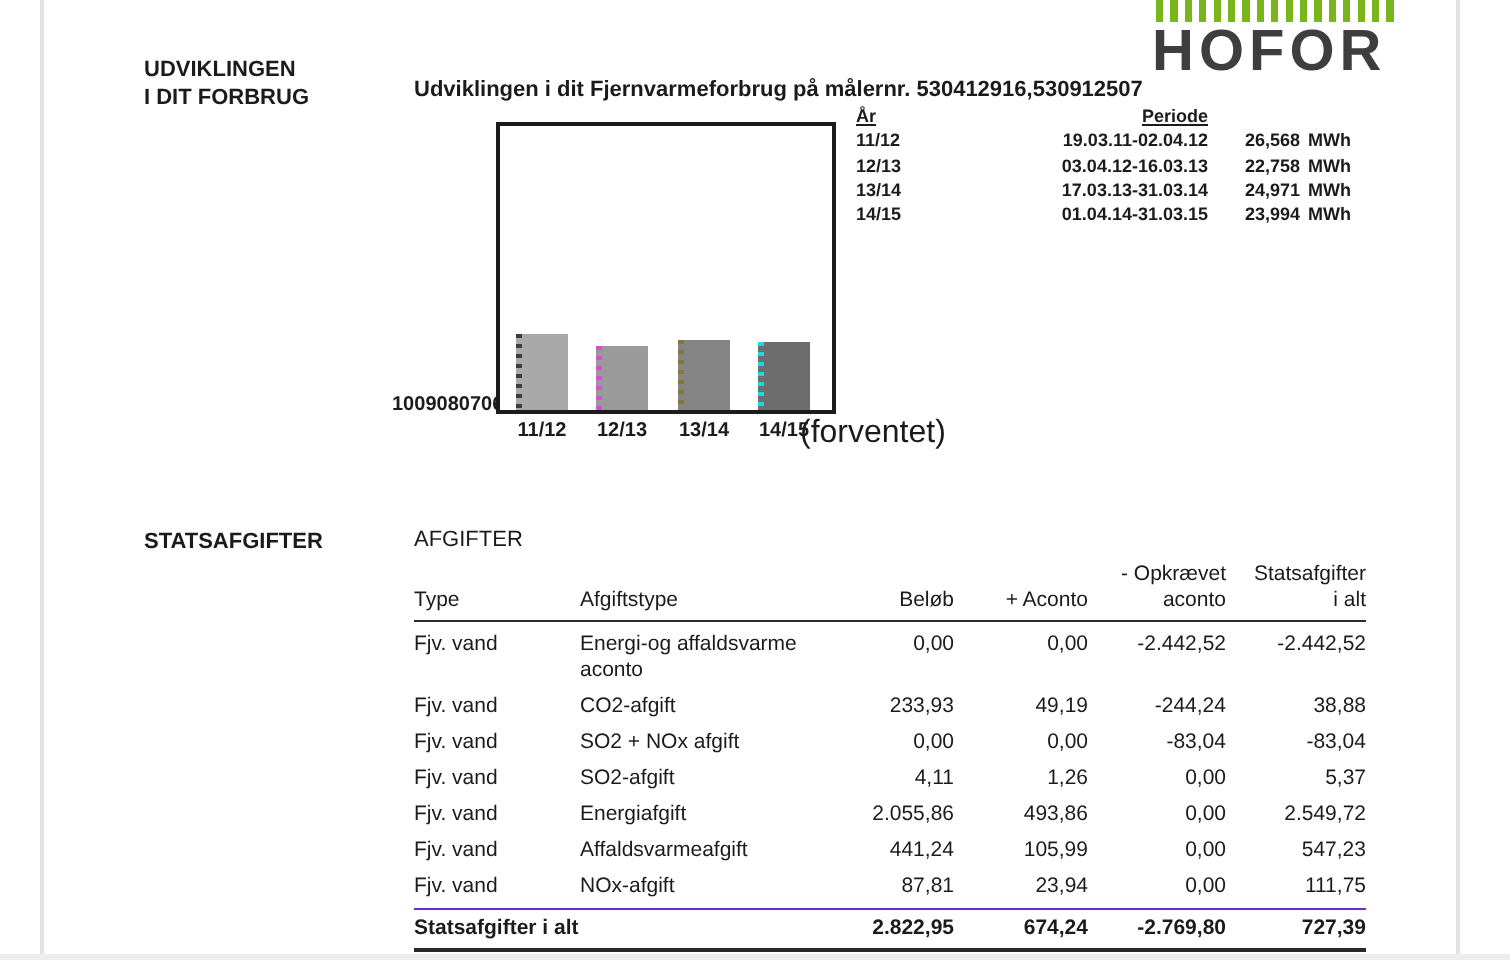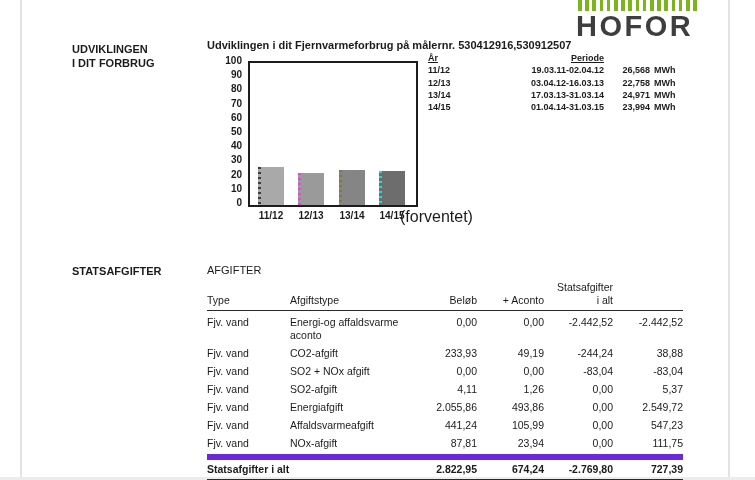--- a/index.html
+++ b/index.html
@@ -12,27 +12,27 @@
   .edge-bottom { position:absolute; left:0; right:0; bottom:0; height:3px; background:#ececec; }
 
   
   .logo { position:absolute; left:576px; top:0; width:140px; }
   .logo-stripes { width:122px; height:11px; margin-left:2px;
     background:repeating-linear-gradient(90deg, #7ab51d 0 3.6px, #ffffff 3.6px 7.2px); }
   .logo-text { font-size:29px; font-weight:bold; letter-spacing:2.5px; color:#3e3e3e; line-height:30px; }
 
   
   .side-label { position:absolute; left:72px; font-size:11px; font-weight:bold; line-height:14px; }
-  .side-label-forbrug { top:42px; }
+  .side-label-forbrug { top:28px; }
   .side-label-stats { top:264px; }
 
   
   .chart-title { position:absolute; left:207px; top:39px; font-size:11px; font-weight:bold; }
   .yticks { position:absolute; left:196px; top:55px; width:46px; height:154px;
-    display:flex; flex-direction:column; justify-content:space-between; align-items:flex-end; }
+    display:flex; flex-direction:row; justify-content:space-between; align-items:flex-end; }
   .yticks span { font-size:10px; font-weight:bold; line-height:12px; height:12px; }
   .plot { position:absolute; left:248px; top:61px; width:170px; height:146px;
     border:2px solid #1c1c1c; background:#ffffff; }
   .plot-inner { position:absolute; inset:0; }
   .bar { position:absolute; bottom:0; width:26px; }
   .bar-0 { left:8px; } .bar-1 { left:48px; } .bar-2 { left:89px; } .bar-3 { left:129px; }
   .xlabels { position:absolute; left:248px; top:210px; width:170px; height:14px; }
   .xlabels span { position:absolute; width:50px; text-align:center; font-size:10px; font-weight:bold; }
   .xl-0 { left:-2px; } .xl-1 { left:38px; } .xl-2 { left:79px; } .xl-3 { left:119px; }
   .forventet { position:absolute; left:400px; top:208px; font-size:16px; }
@@ -48,21 +48,21 @@
   .mini .c-unit { text-align:left; padding-left:4px; }
 
   
   .afg-heading { position:absolute; left:207px; top:264px; font-size:11px; font-weight:normal; }
   .afg-table { position:absolute; left:207px; top:281px; width:476px; font-size:10.5px; }
   .afg-grid { display:grid; grid-template-columns:83px 125px 62px 67px 69px 70px; }
   .afg-header { border-bottom:1px solid #2a2a2a; padding-bottom:3px; align-items:end; }
   .afg-header > div { line-height:13px; }
   .num { text-align:right; }
   .afg-row > div { padding-top:5px; line-height:13px; }
-  .afg-total { border-top:6px solid #6d28d9; border-bottom:2px solid #2a2a2a;
+  .afg-total { border-top:1px solid #6d28d9; border-bottom:2px solid #2a2a2a;
     font-weight:bold; margin-top:4px; }
   .afg-total > div { padding:3px 0 3px 0; line-height:13px; }
   .span2 { grid-column:1 / 3; }
 </style>
 </head>
 <body>
 
 <div class="screen">
   <div class="page-edge edge-left"></div>
   <div class="page-edge edge-right"></div>
@@ -146,20 +146,24 @@
   <div class="side-label side-label-stats">STATSAFGIFTER</div>
   <div class="afg-heading">AFGIFTER</div>
 
   <div class="afg-table">
     <div class="afg-grid afg-header">
       <div>Type</div>
       <div>Afgiftstype</div>
       <div class="num">Beløb</div>
       <div class="num">+ Aconto</div>
       <div class="num">
+        <div>- Opkrævet</div>
+        <div>aconto</div>
+      </div>
+      <div class="num">
         <div>Statsafgifter</div>
         <div>i alt</div>
       </div>
     </div>
 
     <div class="afg-grid afg-row">
       <div>Fjv. vand</div>
       <div>Energi-og affaldsvarme aconto</div>
       <div class="num">0,00</div>
       <div class="num">0,00</div>

